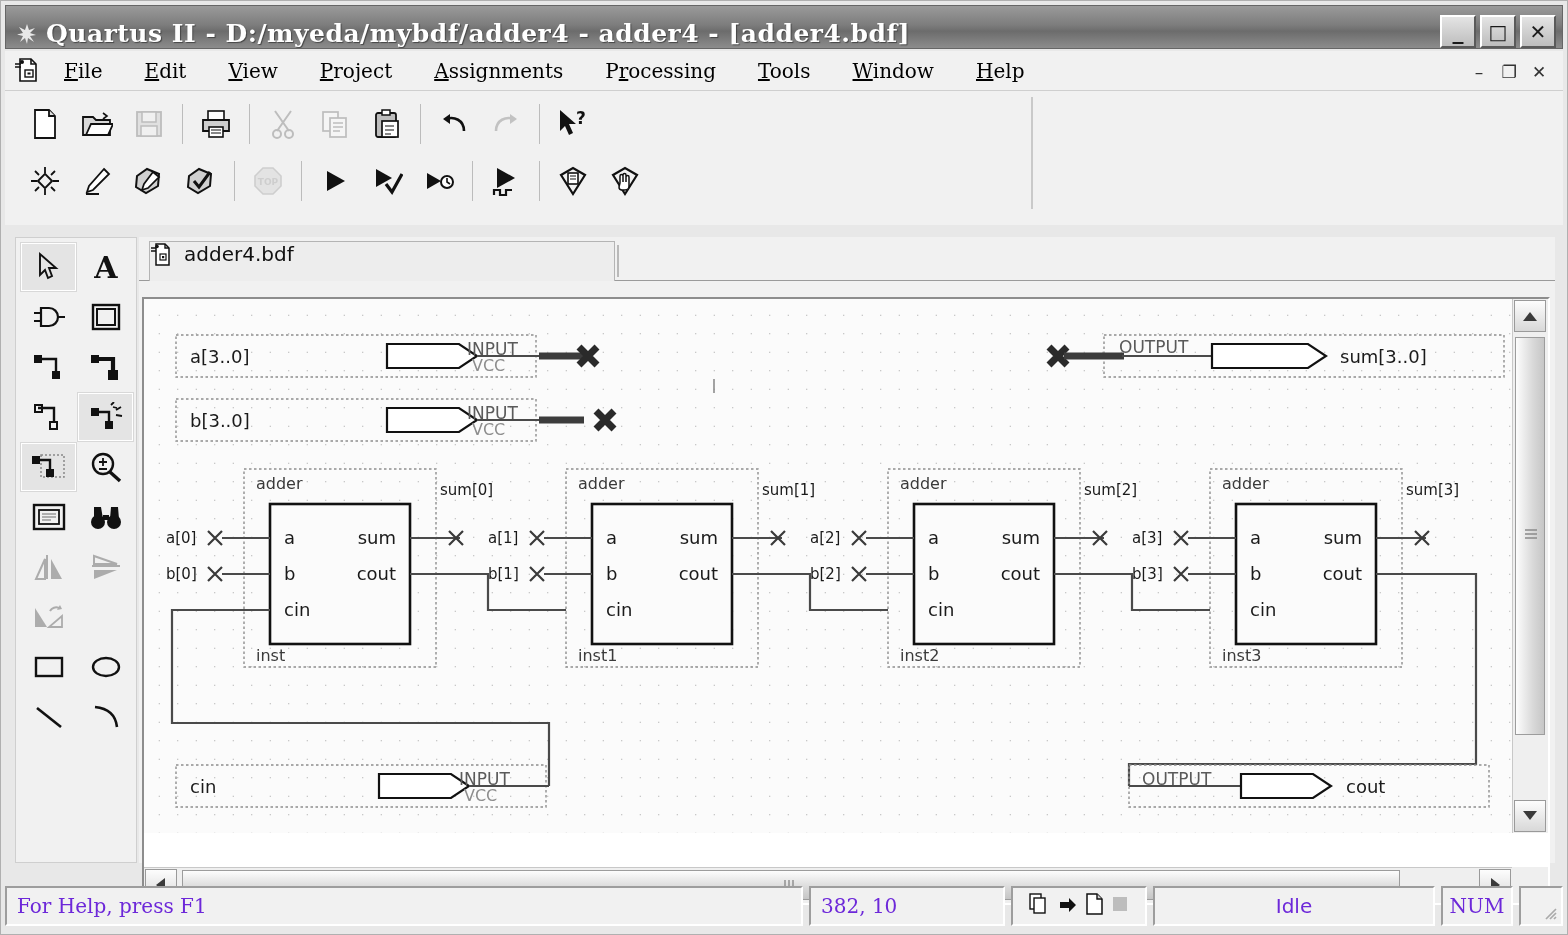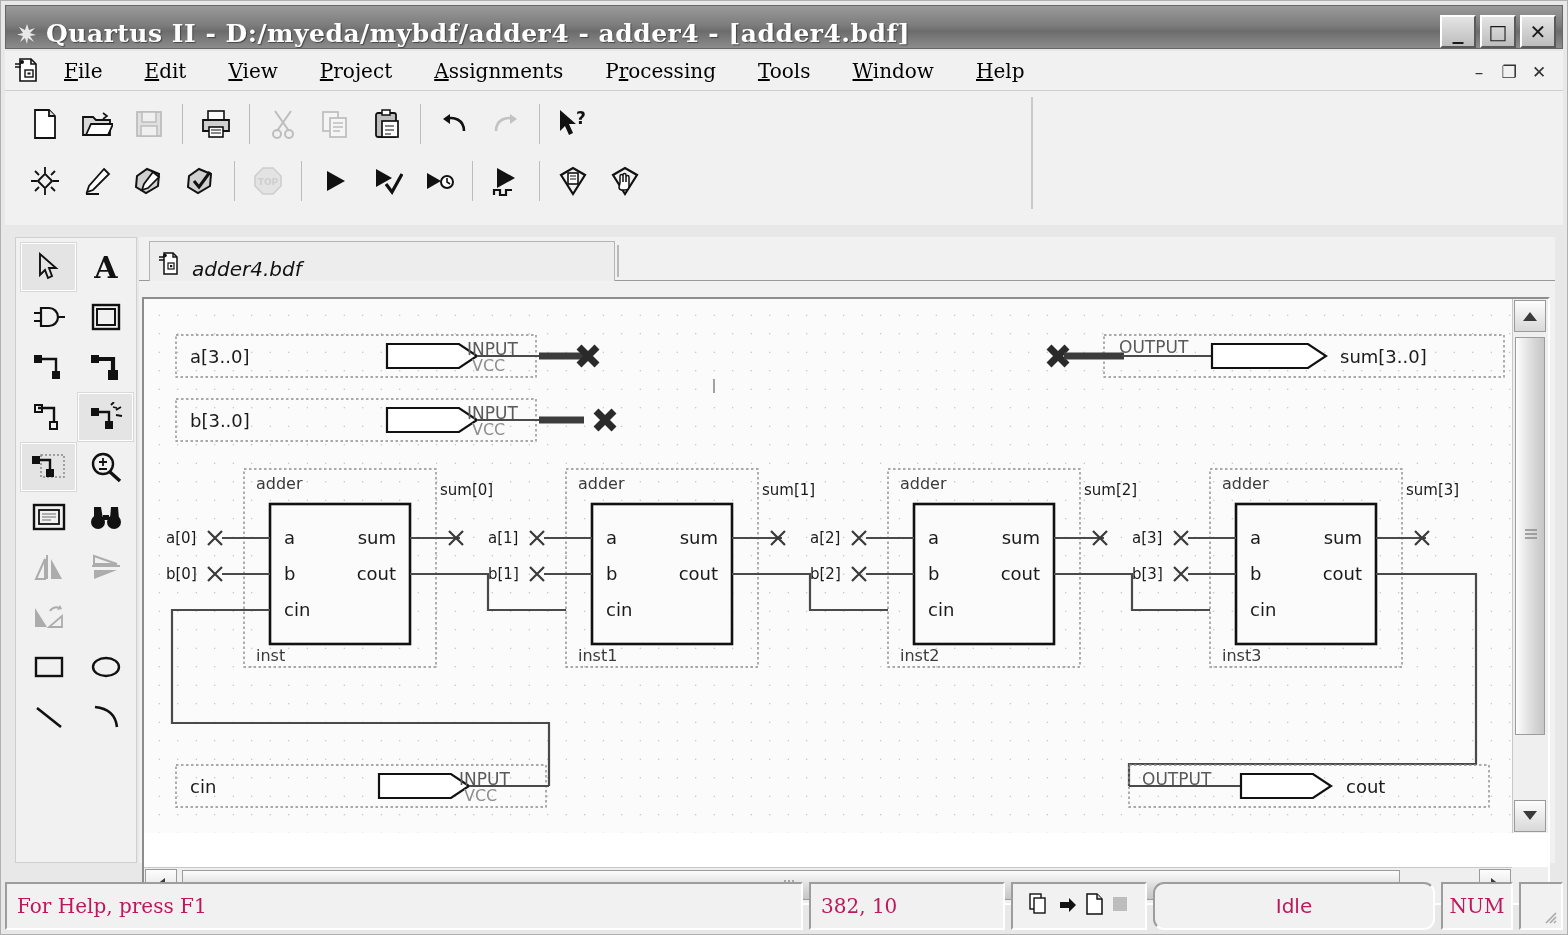--- a/index.html
+++ b/index.html
@@ -157,24 +157,23 @@
     position: absolute; left: 0; top: 0; width: 100%; height: 44px;
     background: #f1f1f1;
     border-bottom: 1px solid #9a9a9a;
   }
   .tab {
     position: absolute; left: 10px; top: 4px;
     width: 466px; height: 40px;
     background: #ededed;
     border: 1px solid #b4b4b4;
     border-bottom: none;
-    display: flex; align-items: flex-end;
-    padding-left: 8px;
+    display: flex; align-items: flex-start;
+    padding-left: 0;
     cursor: pointer;
-    font-style: italic;
   }
   .tab .tlabel {
     font-family: "DejaVu Sans", sans-serif;
     font-size: 20px; color: #111; margin-left: 10px;
   }
   .tab-sep {
     position: absolute; left: 478px; top: 8px;
     width: 2px; height: 32px; background: #b9b9b9;
   }
 
@@ -226,34 +225,34 @@
     background: linear-gradient(180deg,#fdfdfd,#d9d9d9 60%,#c6c6c6);
   }
   .grip { position:absolute; }
 
   
   .statusbar {
     position: absolute; left: 4px; bottom: 6px; right: 4px; height: 44px;
     display: flex; align-items: center; gap: 6px;
   }
   .spanel {
-    height: 48px;
+    height: 40px;
     background: #f1f1f1;
     border: 2px solid;
     border-color: #9d9d9d #ffffff #ffffff #9d9d9d;
     display: flex; align-items: center;
     font-family: "DejaVu Serif", serif;
-    font-size: 20px; color: #be185d;
+    font-size: 20px; color: #6d28d9;
     padding: 0 10px;
   }
   .spanel.grow { flex: 1; }
   .spanel.coord { width: 196px; }
   .spanel.icons { width: 136px; justify-content: center; gap: 8px; }
   .spanel.status { width: 282px; justify-content: center;
-                   font-family: "DejaVu Sans", sans-serif; font-size: 20px; border-radius: 11px; }
+                   font-family: "DejaVu Sans", sans-serif; font-size: 20px; }
   .spanel.num { width: 72px; justify-content: center; }
   .spanel.end { width: 44px; position: relative; }
   .resize-grip { position:absolute; right:3px; bottom:3px; }
 </style>
 </head>
 <body>
 
 <div id="app">
 
   <div class="titlebar">

